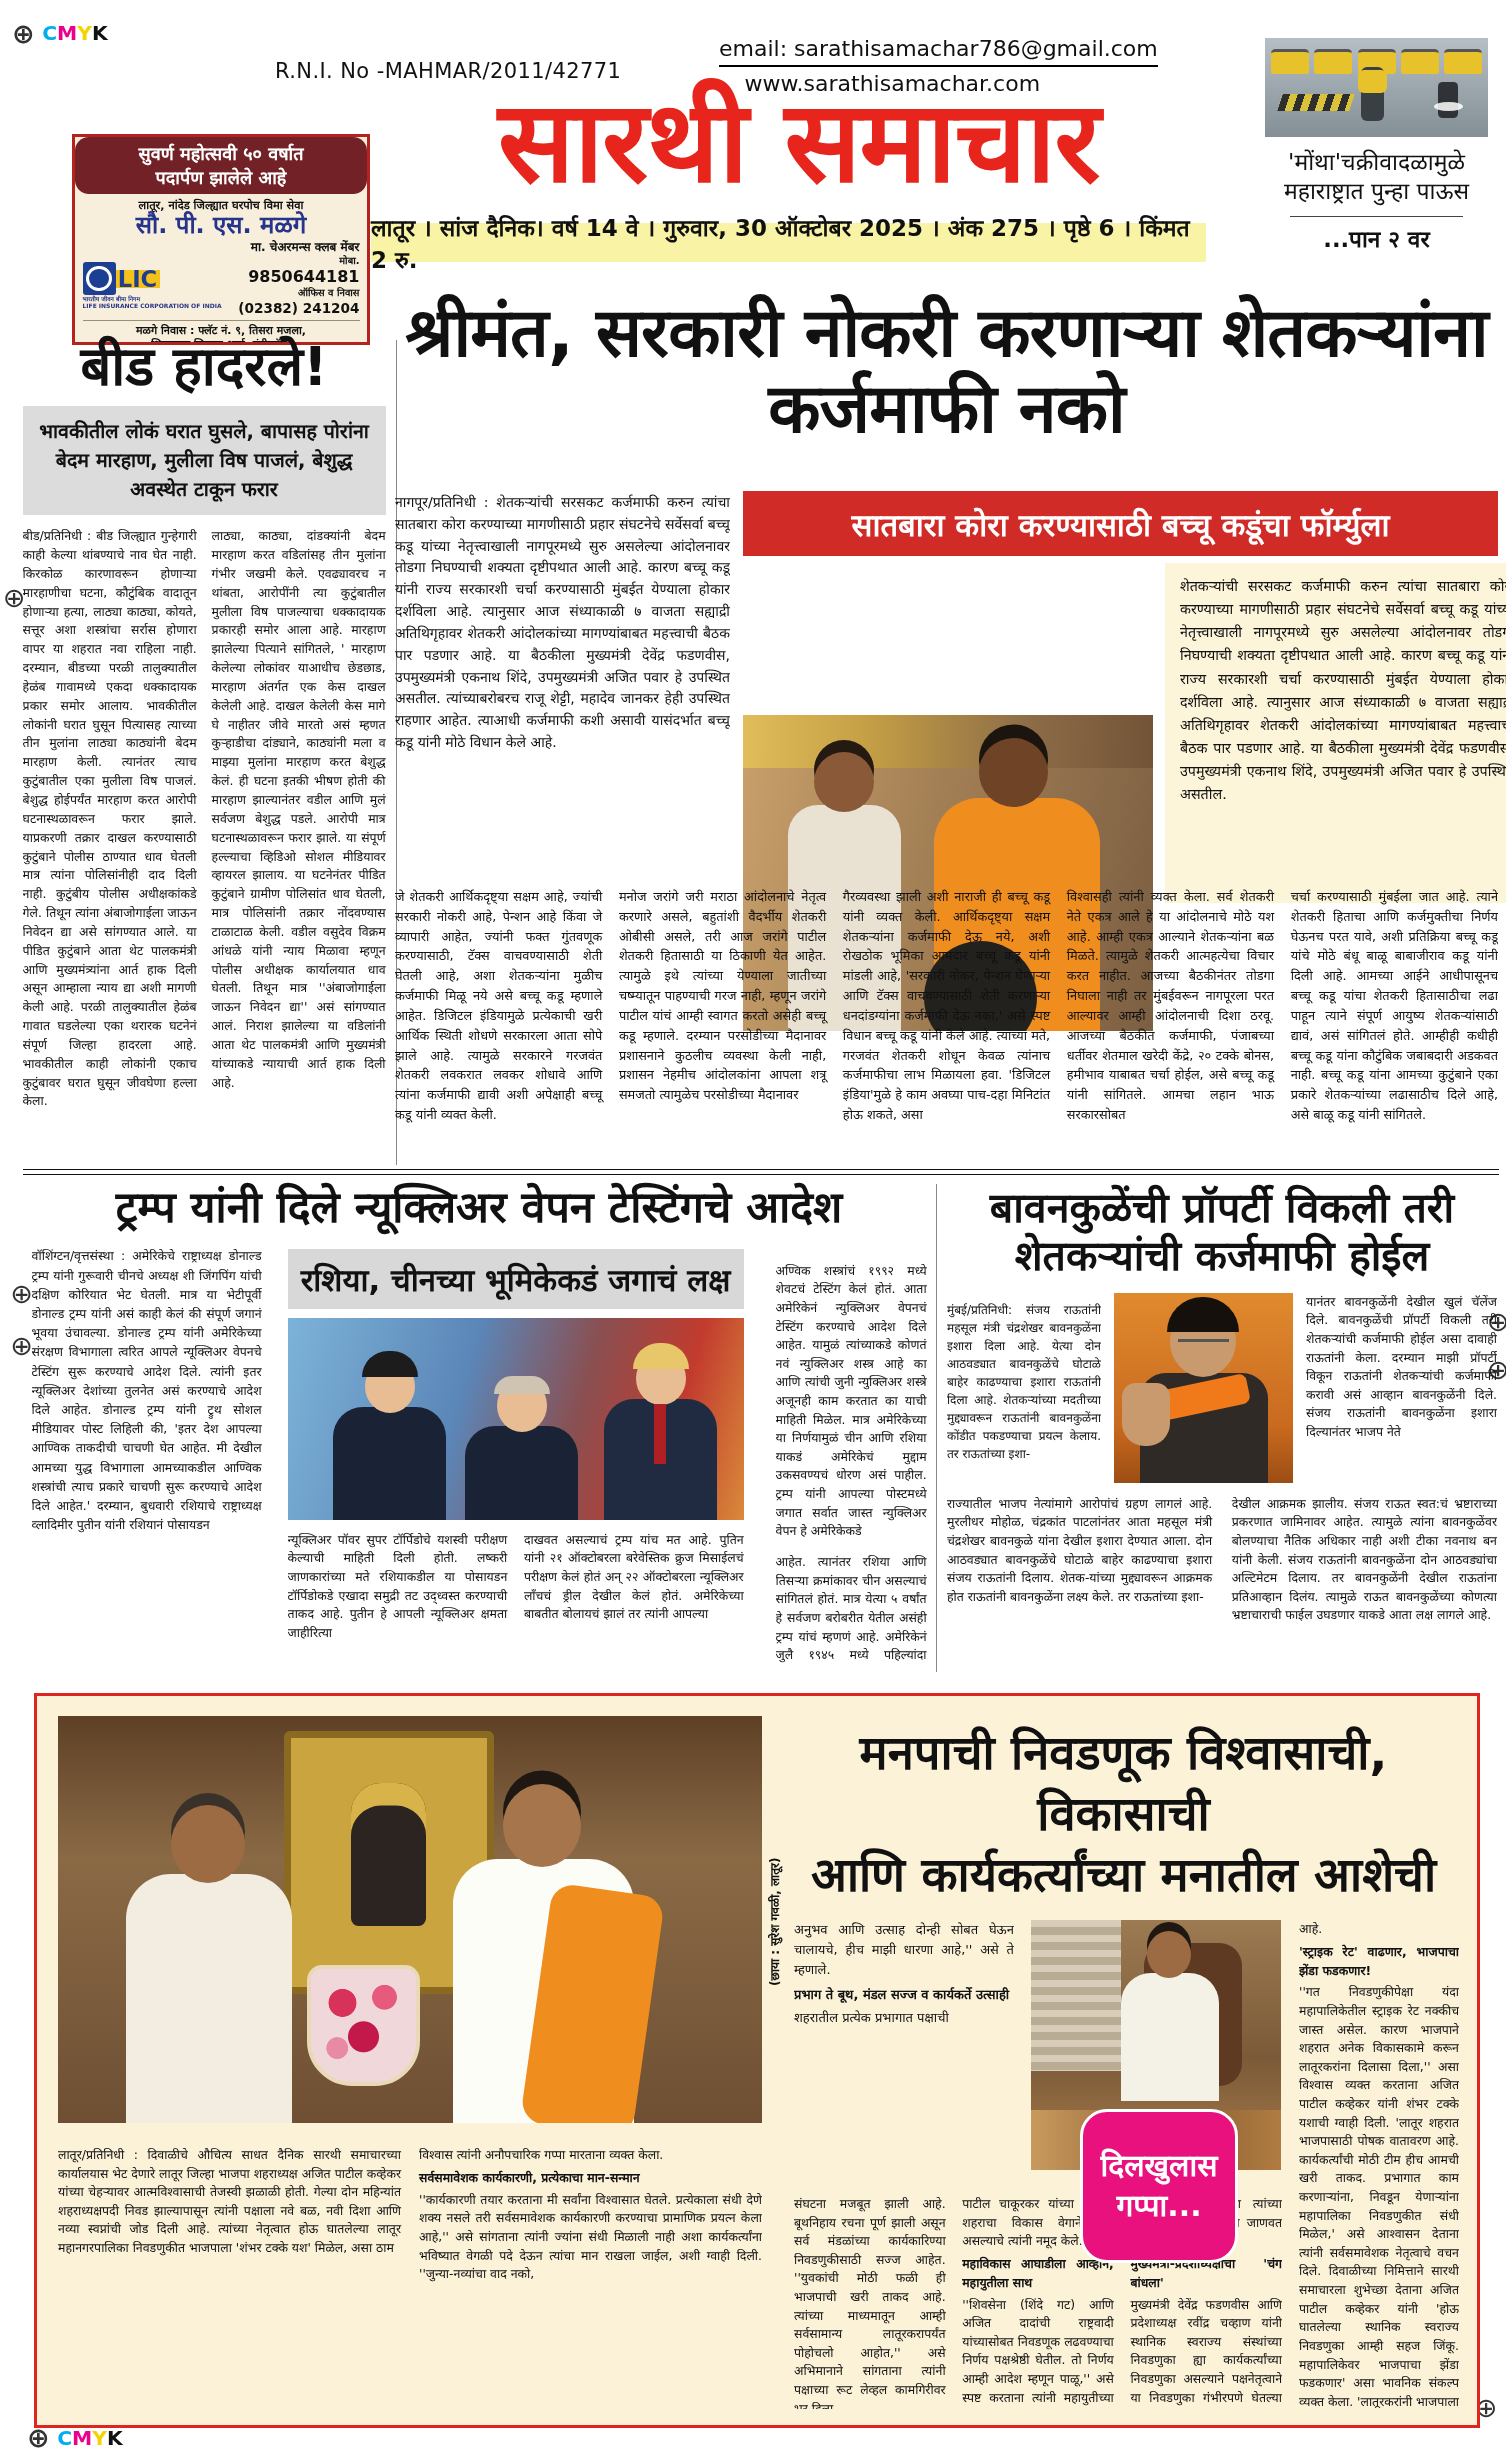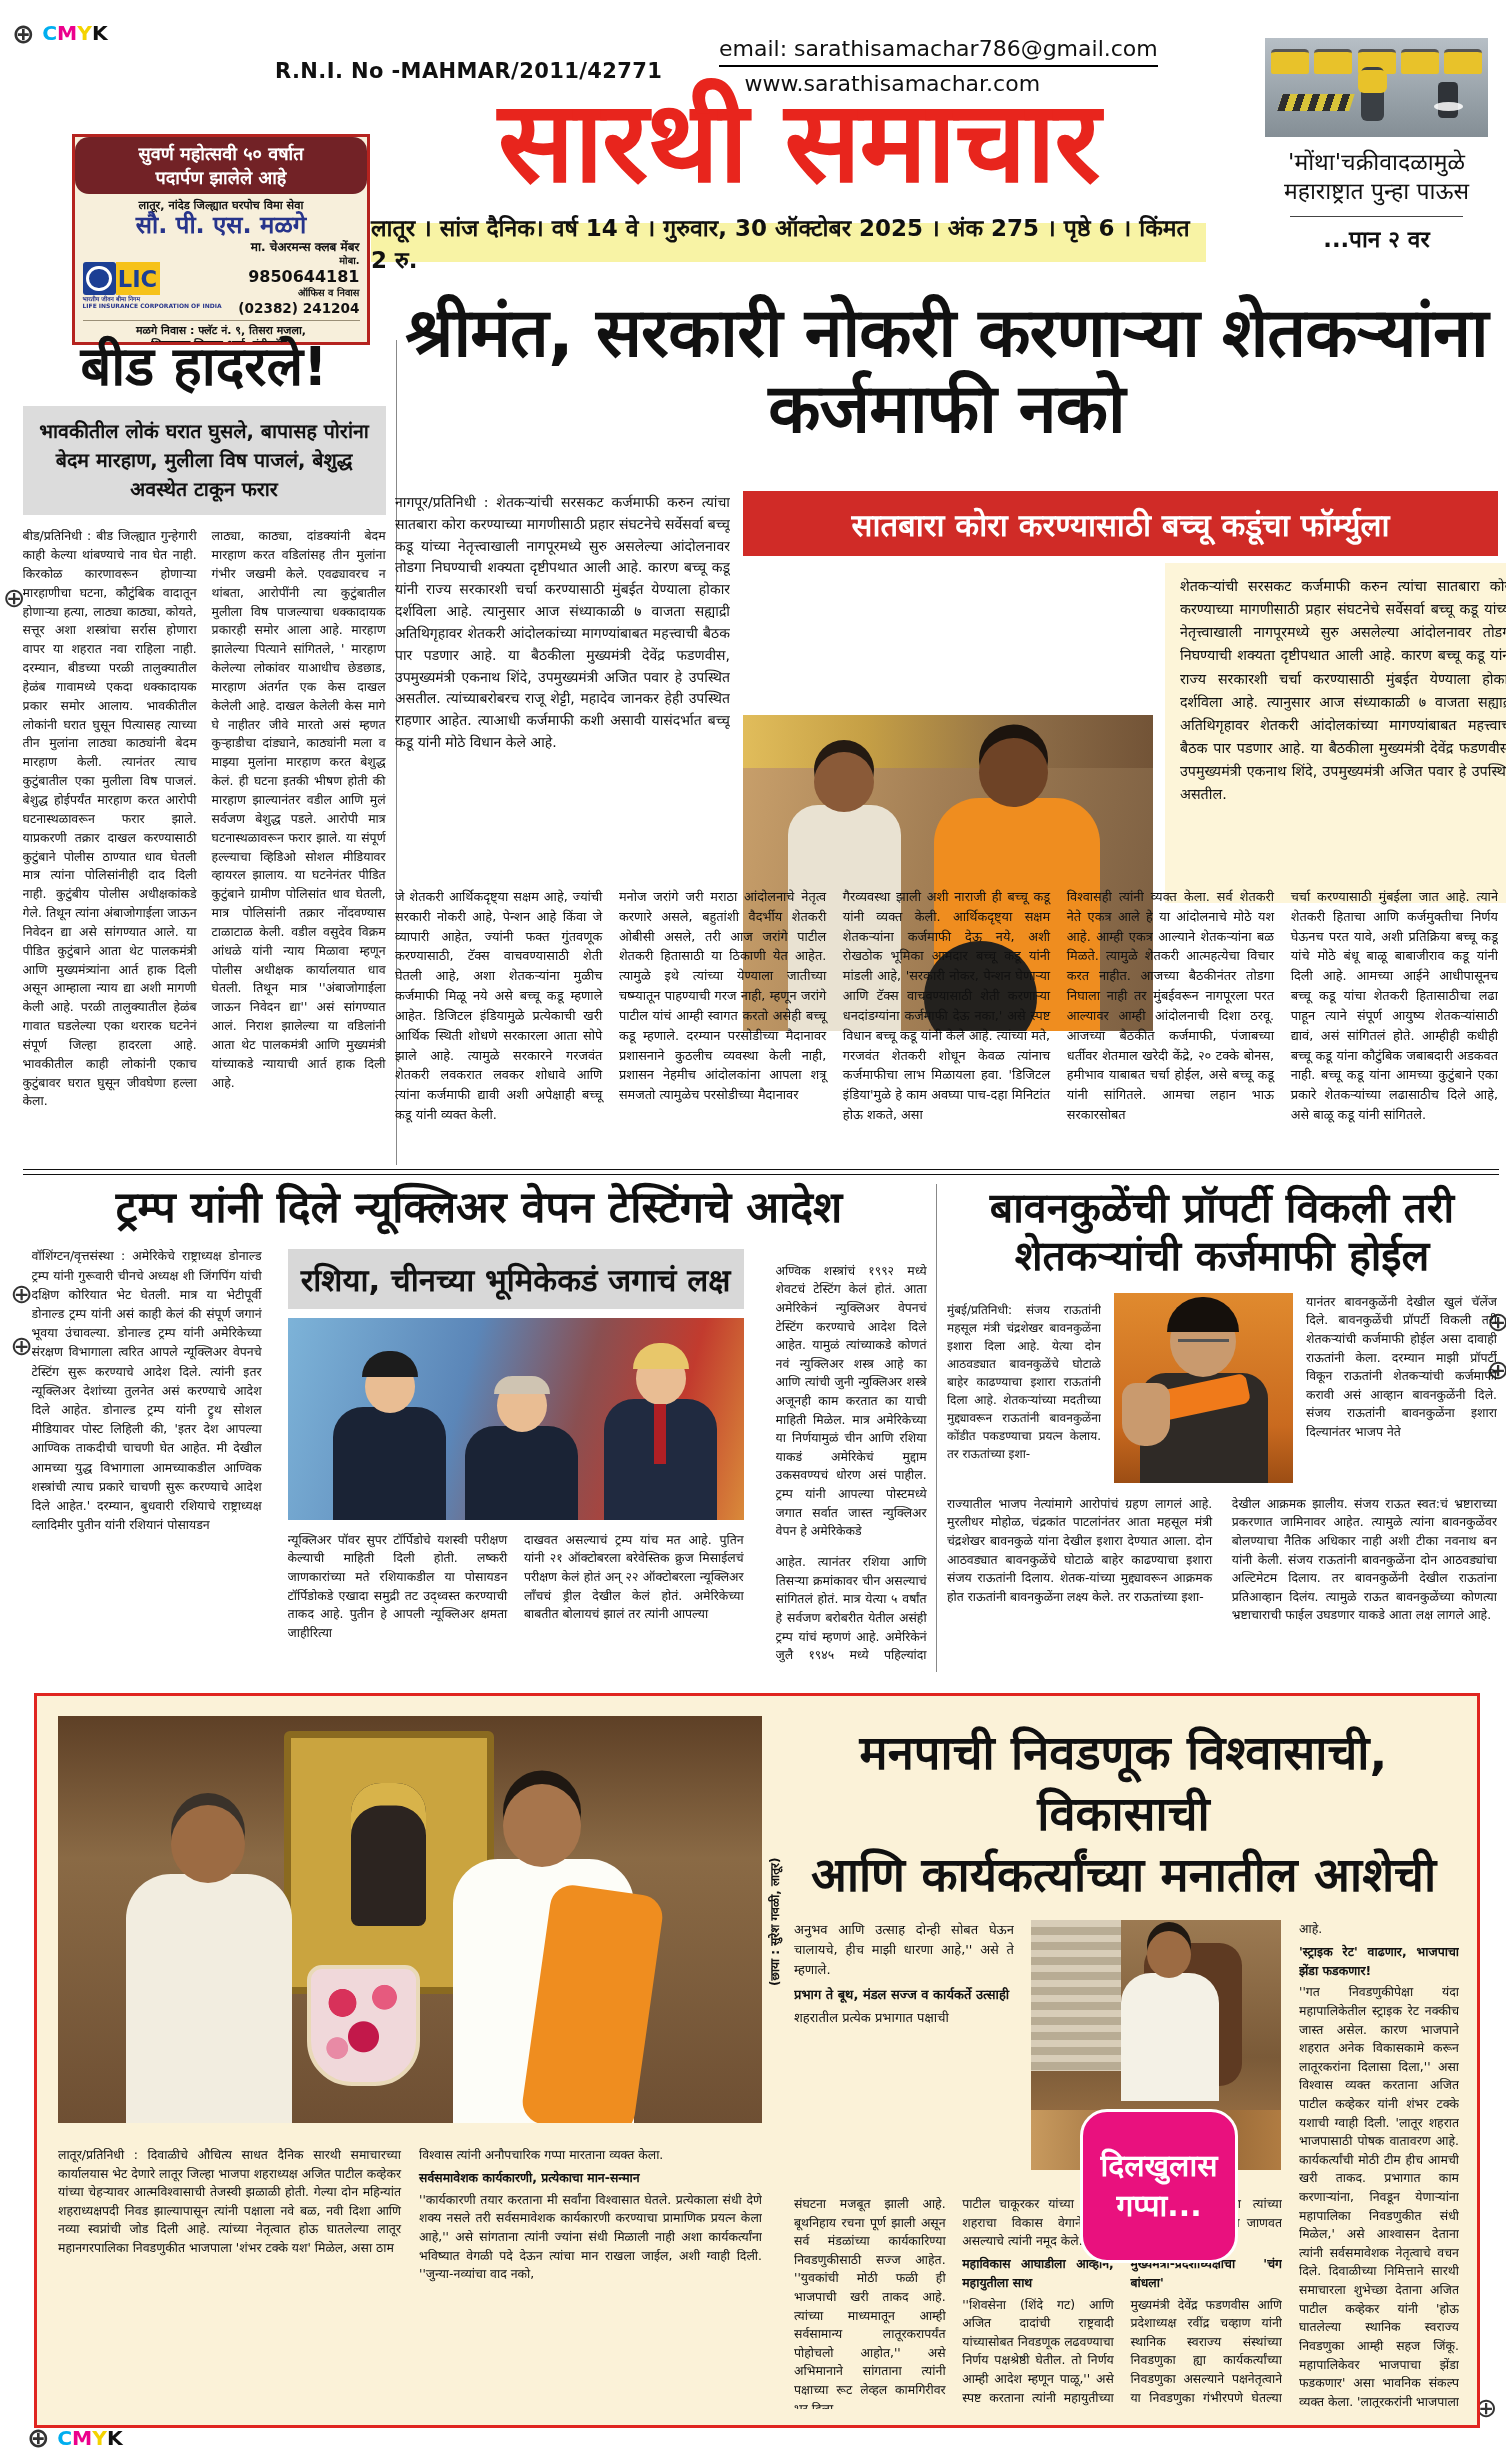--- a/index.html
+++ b/index.html
@@ -5,21 +5,21 @@
   html,body{margin:0;padding:0;background:#9a9a9a;}
   .page{position:relative;width:1506px;height:2450px;background:#ffffff;
         font-family:"DejaVu Sans",sans-serif;color:#111;overflow:hidden;}
   .abs{position:absolute;}
   .jt{text-align:justify;}
   .reg{color:#333;font-size:27px;line-height:1;}
   .cmyk{display:flex;align-items:center;gap:7.5px;font-size:20.3px;font-weight:bold;}
   .cmyk .c{color:#00aeef}.cmyk .m{color:#ec008c}.cmyk .y{color:#f4d300}.cmyk .k{color:#111}
 
   
-  .rni{font-size:21px;color:#111;letter-spacing:0.4px;font-weight:bold;}
+  .rni{font-size:21px;color:#111;letter-spacing:0.4px;}
   .email-block{font-size:22px;color:#111;}
   .email-block .em{display:inline-block;border-bottom:2.3px solid #000;padding-bottom:3.8px;}
   .email-block .ws{display:block;padding:4.5px 0 0 25.6px;}
   .masthead{font-size:113px;font-weight:bold;color:#e8251d;text-align:center;line-height:.95;margin:0;letter-spacing:-1.5px;}
   .dateline{background:#f8f3a5;display:flex;align-items:center;justify-content:center;
             font-size:23px;font-weight:bold;}
   
   .weather{width:223px;}
   .w-photo{position:relative;height:99px;background:linear-gradient(180deg,#b7bfc6 0%,#9aa4ab 55%,#848e95 100%);overflow:hidden;}
   .w-autos{position:absolute;top:10.5px;left:6px;right:6px;height:25.6px;display:flex;gap:5.3px;}
@@ -37,21 +37,21 @@
   .adbox{width:292px;height:205px;border:3px solid #b5231f;background:#f7efdb;overflow:hidden;}
   .ad-banner{background:#722226;color:#fff;text-align:center;font-size:18px;font-weight:bold;line-height:1.3;padding:5.3px 3px;border-radius:14px;}
   .ad-body{padding:2.3px 7.5px 0;}
   .ad-tagline{font-size:11.3px;font-weight:bold;text-align:center;}
   .ad-name{font-size:24px;font-weight:bold;color:#27348b;text-align:center;line-height:1.1;}
   .ad-desg{font-size:12px;font-weight:bold;text-align:right;}
   .ad-row{display:flex;align-items:center;gap:7.5px;}
   .lic{display:flex;align-items:center;}
   .lic-em{width:33px;height:33px;background:#1c3f94;display:flex;align-items:center;justify-content:center;border-radius:3px;}
   .lic-em span{display:block;width:19.6px;height:19.6px;border:3px solid #fff;border-radius:50%;}
-  .lic-tx{width:44px;height:33px;background:#f6c21a;color:#1c3f94;font-size:22.6px;font-weight:bold;display:flex;align-items:center;justify-content:center;}
+  .lic-tx{width:44px;height:18px;background:#f6c21a;color:#1c3f94;font-size:22.6px;font-weight:bold;display:flex;align-items:center;justify-content:center;}
   .lic-sub{font-size:6px;color:#27348b;font-weight:bold;line-height:1.2;}
   .ad-contact{flex:1;text-align:right;line-height:1.25;}
   .ad-mlabel,.ad-olabel{font-size:9.8px;font-weight:bold;}
   .ad-mobile{font-size:16px;font-weight:bold;}
   .ad-phone{font-size:13.6px;font-weight:bold;}
   .ad-hr{border-top:0.8px solid #9a8f77;margin:3px 0;}
   .ad-addr{font-size:11px;font-weight:bold;text-align:center;line-height:1.35;}
 
   
   .beed{width:363px;height:825px;border-right:1.5px solid #888;padding-right:10.5px;}

